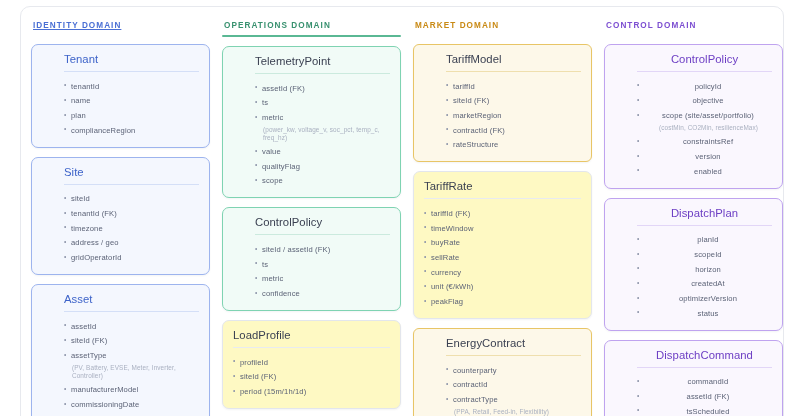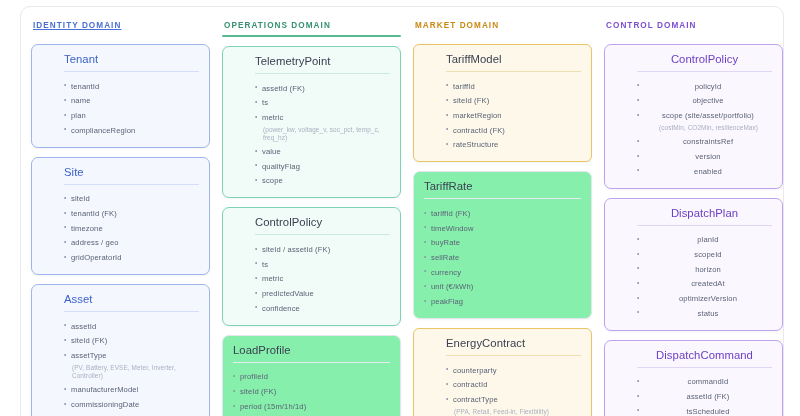--- a/index.html
+++ b/index.html
@@ -50,21 +50,21 @@
     height: 2px;
     border-radius: 2px;
     margin-bottom: 9px;
   }
   .cards {
     display: flex;
     flex-direction: column;
     gap: 9px;
   }
   .card {
-    background: #86efac;
+    background: #fef9c3;
     border: 1px solid #e3e6ec;
     border-radius: 7px;
     padding: 8px 10px 9px 10px;
     box-sizing: border-box;
     box-shadow: 0 1px 2px rgba(25,35,60,0.05);
   }
   .card.hl {
     border-width: 1.6px;
     padding-left: 32px;
   }
@@ -183,21 +183,20 @@
             <div class="field">value</div>
             <div class="field">qualityFlag</div>
             <div class="field">scope</div>
           </div>
           <div class="card hl">
             <div class="card-title">ControlPolicy</div>
             <div class="card-sep"></div>
             <div class="field">siteId / assetId (FK)</div>
             <div class="field">ts</div>
             <div class="field">metric</div>
-            <div class="field">predictedValue</div>
             <div class="field">confidence</div>
           </div>
           <div class="card">
             <div class="card-title">LoadProfile</div>
             <div class="card-sep"></div>
             <div class="field">profileId</div>
             <div class="field">siteId (FK)</div>
             <div class="field">period (15m/1h/1d)</div>
           </div>
         </div>

